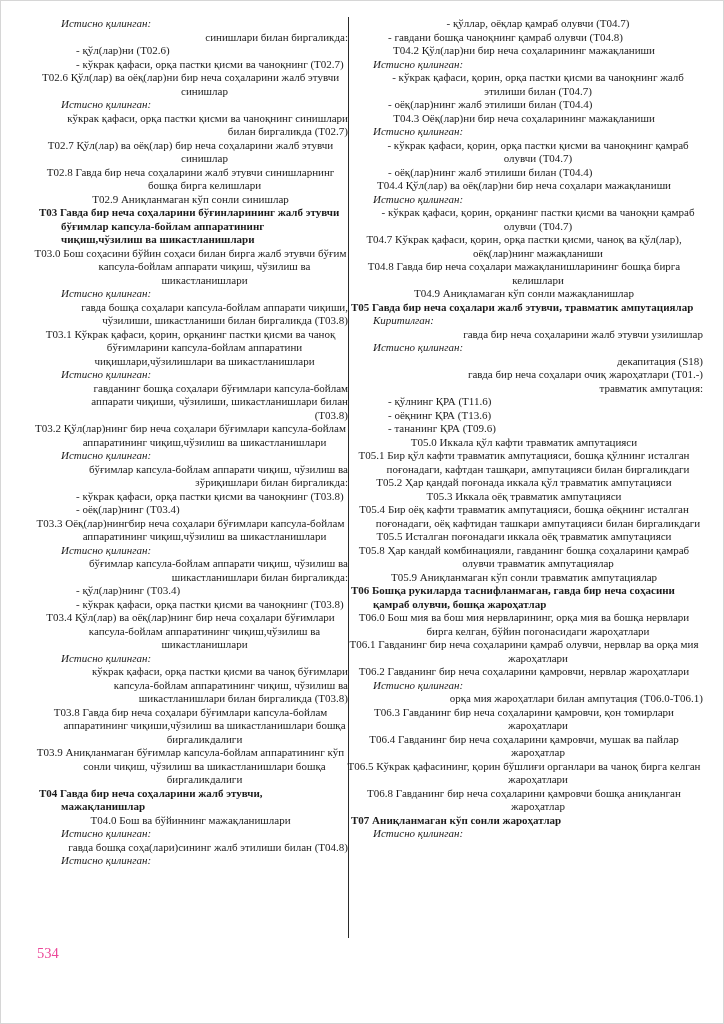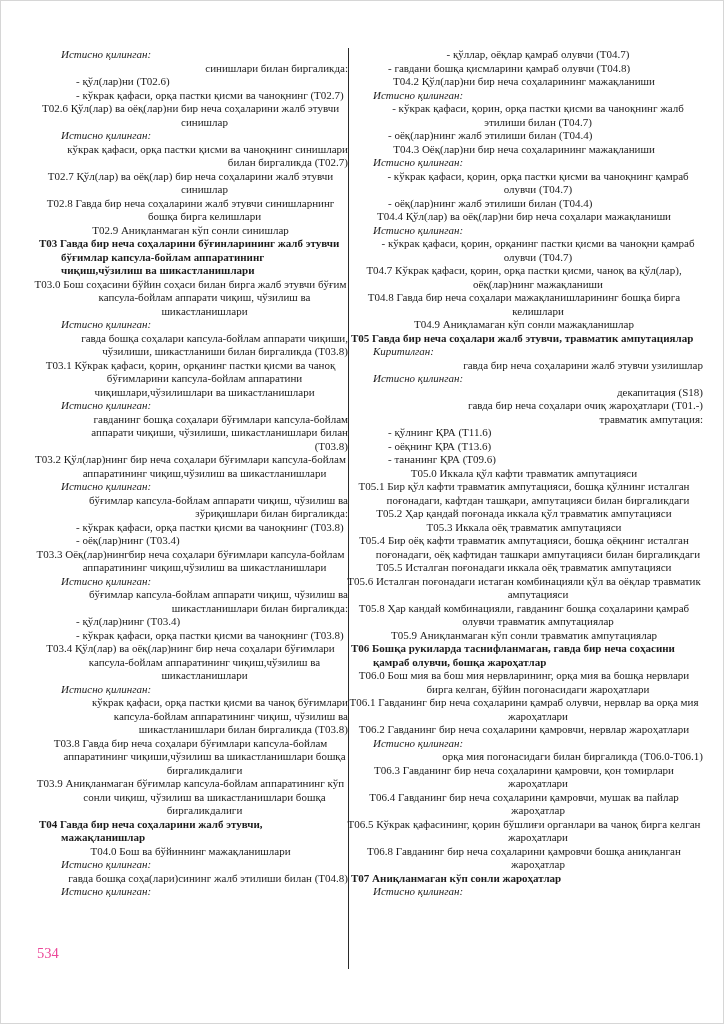--- a/index.html
+++ b/index.html
@@ -13,21 +13,21 @@
     height: 1024px;
     background: #ffffff;
     border: 1px solid #d6d6d6;
     box-sizing: border-box;
     overflow: hidden;
     font-family: "Liberation Serif", "DejaVu Serif", serif;
     color: #1c1c1c;
   }
   .content {
     position: absolute;
-    top: 47px;
+    top: 16px;
     left: 55px;
     right: 20px;
     height: 921px;
     display: flex;
     align-items: stretch;
   }
   .col {
     font-size: 11px;
     line-height: 13.5px;
   }
@@ -122,21 +122,21 @@
         <p class="p-code"><span class="code">Т03.8 </span>Гавда бир неча соҳалари бўғимлари капсула-бойлам аппаратининг чиқиши,чўзилиш ва шикастланишлари бошқа биргаликдалиги</p>
         <p class="p-code"><span class="code">Т03.9 </span>Аниқланмаган бўғимлар капсула-бойлам аппаратининг кўп сонли чиқиш, чўзилиш ва шикастланишлари бошқа биргаликдалиги</p>
         <p class="p-header"><span class="code">Т04 </span>Гавда бир неча соҳаларини жалб этувчи, мажақланишлар</p>
         <p class="p-code"><span class="code">Т04.0 </span>Бош ва бўйиннинг мажақланишлари</p>
         <p class="p-note">Истисно қилинган:</p>
         <p class="p-plain">гавда бошқа соҳа(лари)сининг жалб этилиши билан (Т04.8)</p>
         <p class="p-note">Истисно қилинган:</p>
       </div>
     <div class="col col-right">
         <p class="p-dash0">- қўллар, оёқлар қамраб олувчи (Т04.7)</p>
-        <p class="p-dash">- гавдани бошқа қисмларини қамраб олувчи (Т04.8)</p>
+        <p class="p-dash">- гавдани бошқа чаноқнинг қамраб олувчи (Т04.8)</p>
         <p class="p-code"><span class="code">Т04.2 </span>Қўл(лар)ни бир неча соҳаларининг мажақланиши</p>
         <p class="p-note">Истисно қилинган:</p>
         <p class="p-dash0">- кўкрак қафаси, қорин, орқа пастки қисми ва чаноқнинг жалб этилиши билан (Т04.7)</p>
         <p class="p-dash">- оёқ(лар)нинг жалб этилиши билан (Т04.4)</p>
         <p class="p-code"><span class="code">Т04.3 </span>Оёқ(лар)ни бир неча соҳаларининг мажақланиши</p>
         <p class="p-note">Истисно қилинган:</p>
         <p class="p-dash0">- кўкрак қафаси, қорин, орқа пастки қисми ва чаноқнинг қамраб олувчи (Т04.7)</p>
         <p class="p-dash">- оёқ(лар)нинг жалб этилиши билан (Т04.4)</p>
         <p class="p-code"><span class="code">Т04.4 </span>Қўл(лар) ва оёқ(лар)ни бир неча соҳалари мажақланиши</p>
         <p class="p-note">Истисно қилинган:</p>
@@ -153,29 +153,28 @@
         <p class="p-plain">травматик ампутация:</p>
         <p class="p-dash">- қўлнинг ҚРА (Т11.6)</p>
         <p class="p-dash">- оёқнинг ҚРА (Т13.6)</p>
         <p class="p-dash">- тананинг ҚРА (Т09.6)</p>
         <p class="p-code"><span class="code">Т05.0 </span>Иккала қўл кафти травматик ампутацияси</p>
         <p class="p-code"><span class="code">Т05.1 </span>Бир қўл кафти травматик ампутацияси, бошқа қўлнинг исталган поғонадаги, кафтдан ташқари, ампутацияси билан биргаликдаги</p>
         <p class="p-code"><span class="code">Т05.2 </span>Ҳар қандай поғонада иккала қўл травматик ампутацияси</p>
         <p class="p-code"><span class="code">Т05.3 </span>Иккала оёқ травматик ампутацияси</p>
         <p class="p-code"><span class="code">Т05.4 </span>Бир оёқ кафти травматик ампутацияси, бошқа оёқнинг исталган поғонадаги, оёқ кафтидан ташкари ампутацияси билан биргаликдаги</p>
         <p class="p-code"><span class="code">Т05.5 </span>Исталган поғонадаги иккала оёқ травматик ампутацияси</p>
-        <p class="p-code"><span class="code">Т05.6 </span>Исталган поғонадаги истаган комбинацияли қўл ва оёқлар травматик ампутацияси</p>
         <p class="p-code"><span class="code">Т05.8 </span>Ҳар кандай комбинацияли, гавданинг бошқа соҳаларини қамраб олувчи травматик ампутациялар</p>
         <p class="p-code"><span class="code">Т05.9 </span>Аниқланмаган кўп сонли травматик ампутациялар</p>
         <p class="p-header"><span class="code">Т06 </span>Бошқа рукиларда таснифланмаган, гавда бир неча соҳасини қамраб олувчи, бошқа жароҳатлар</p>
         <p class="p-code"><span class="code">Т06.0 </span>Бош мия ва бош мия нервларининг, орқа мия ва бошқа нервлари бирга келган, бўйин погонасидаги жароҳатлари</p>
         <p class="p-code"><span class="code">Т06.1 </span>Гавданинг бир неча соҳаларини қамраб олувчи, нервлар ва орқа мия жароҳатлари</p>
         <p class="p-code"><span class="code">Т06.2 </span>Гавданинг бир неча соҳаларини қамровчи, нервлар жароҳатлари</p>
         <p class="p-note">Истисно қилинган:</p>
-        <p class="p-plain">орқа мия погонасидаги билан биргаликда (Т06.0-Т06.1)</p>
+        <p class="p-plain">орқа мия жароҳатлари билан ампутация (Т06.0-Т06.1)</p>
         <p class="p-code"><span class="code">Т06.3 </span>Гавданинг бир неча соҳаларини қамровчи, қон томирлари жароҳатлари</p>
         <p class="p-code"><span class="code">Т06.4 </span>Гавданинг бир неча соҳаларини қамровчи, мушак ва пайлар жароҳатлар</p>
         <p class="p-code"><span class="code">Т06.5 </span>Кўкрак қафасининг, қорин бўшлиғи органлари ва чаноқ бирга келган жароҳатлари</p>
         <p class="p-code"><span class="code">Т06.8 </span>Гавданинг бир неча соҳаларини қамровчи бошқа аниқланган жароҳатлар</p>
         <p class="p-header"><span class="code">Т07 </span>Аниқланмаган кўп сонли жароҳатлар</p>
         <p class="p-note">Истисно қилинган:</p>
       </div>
   </div>
   <div class="page-number">534</div>
 </div>

